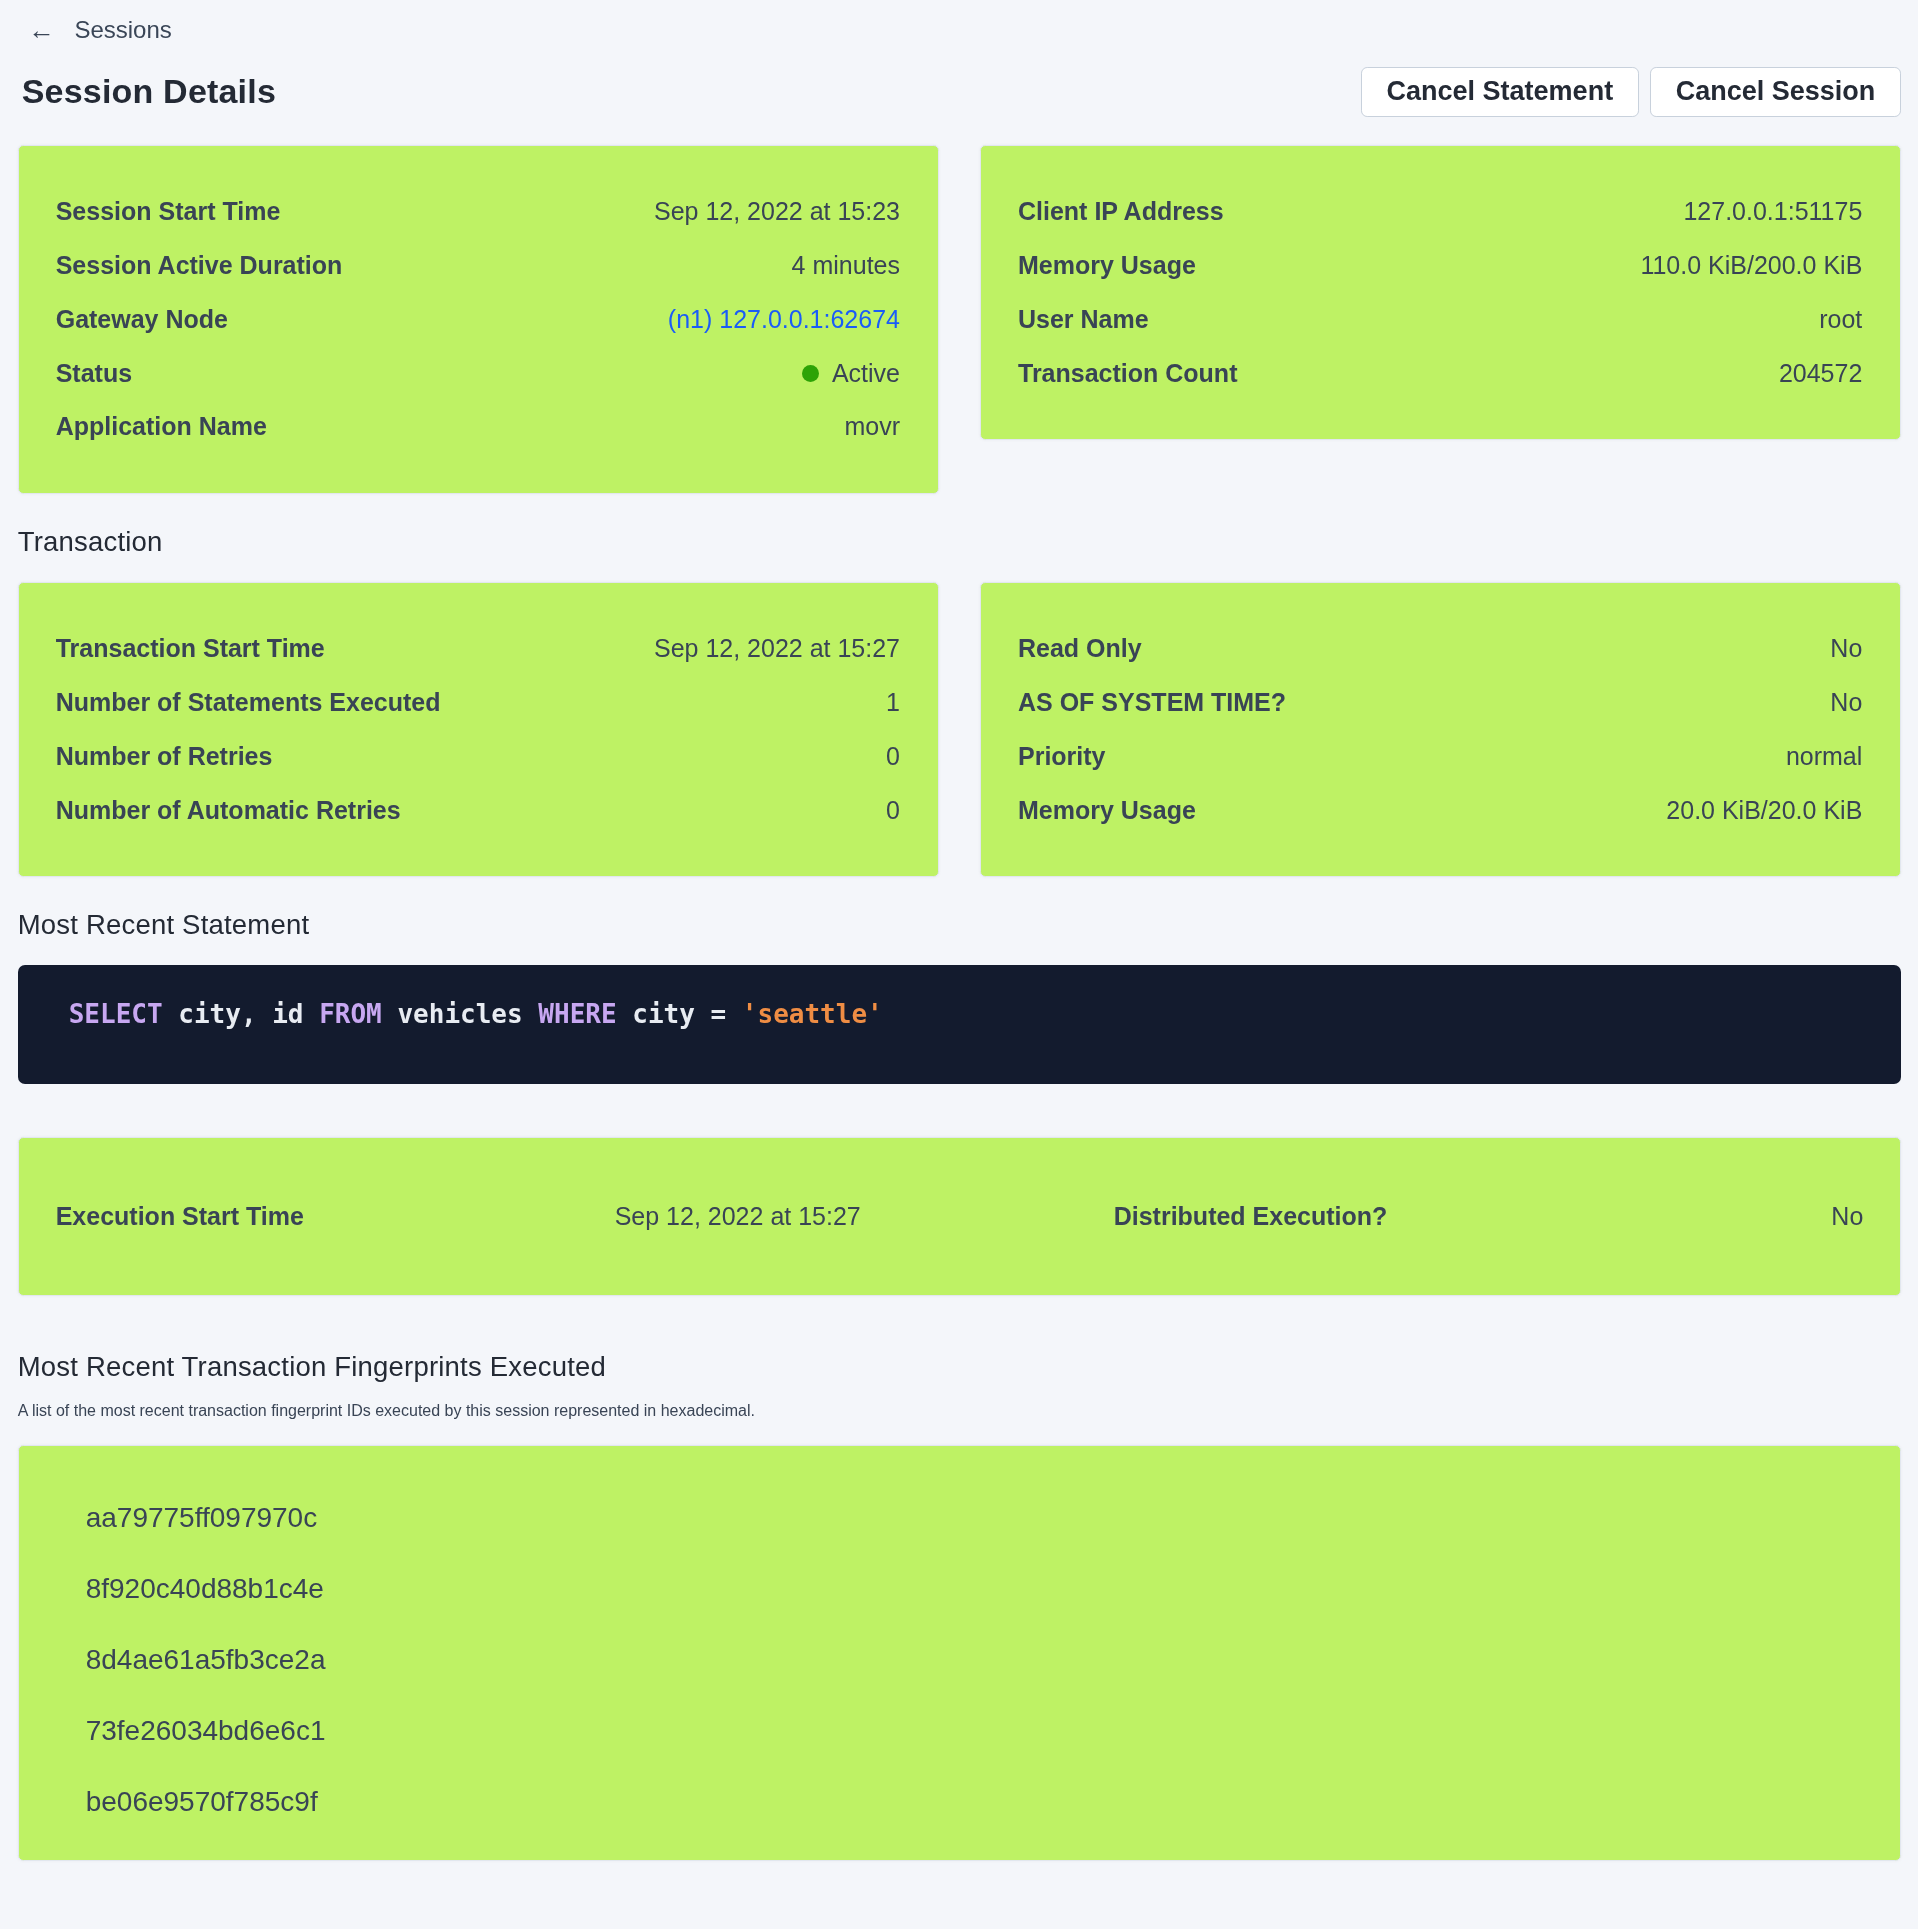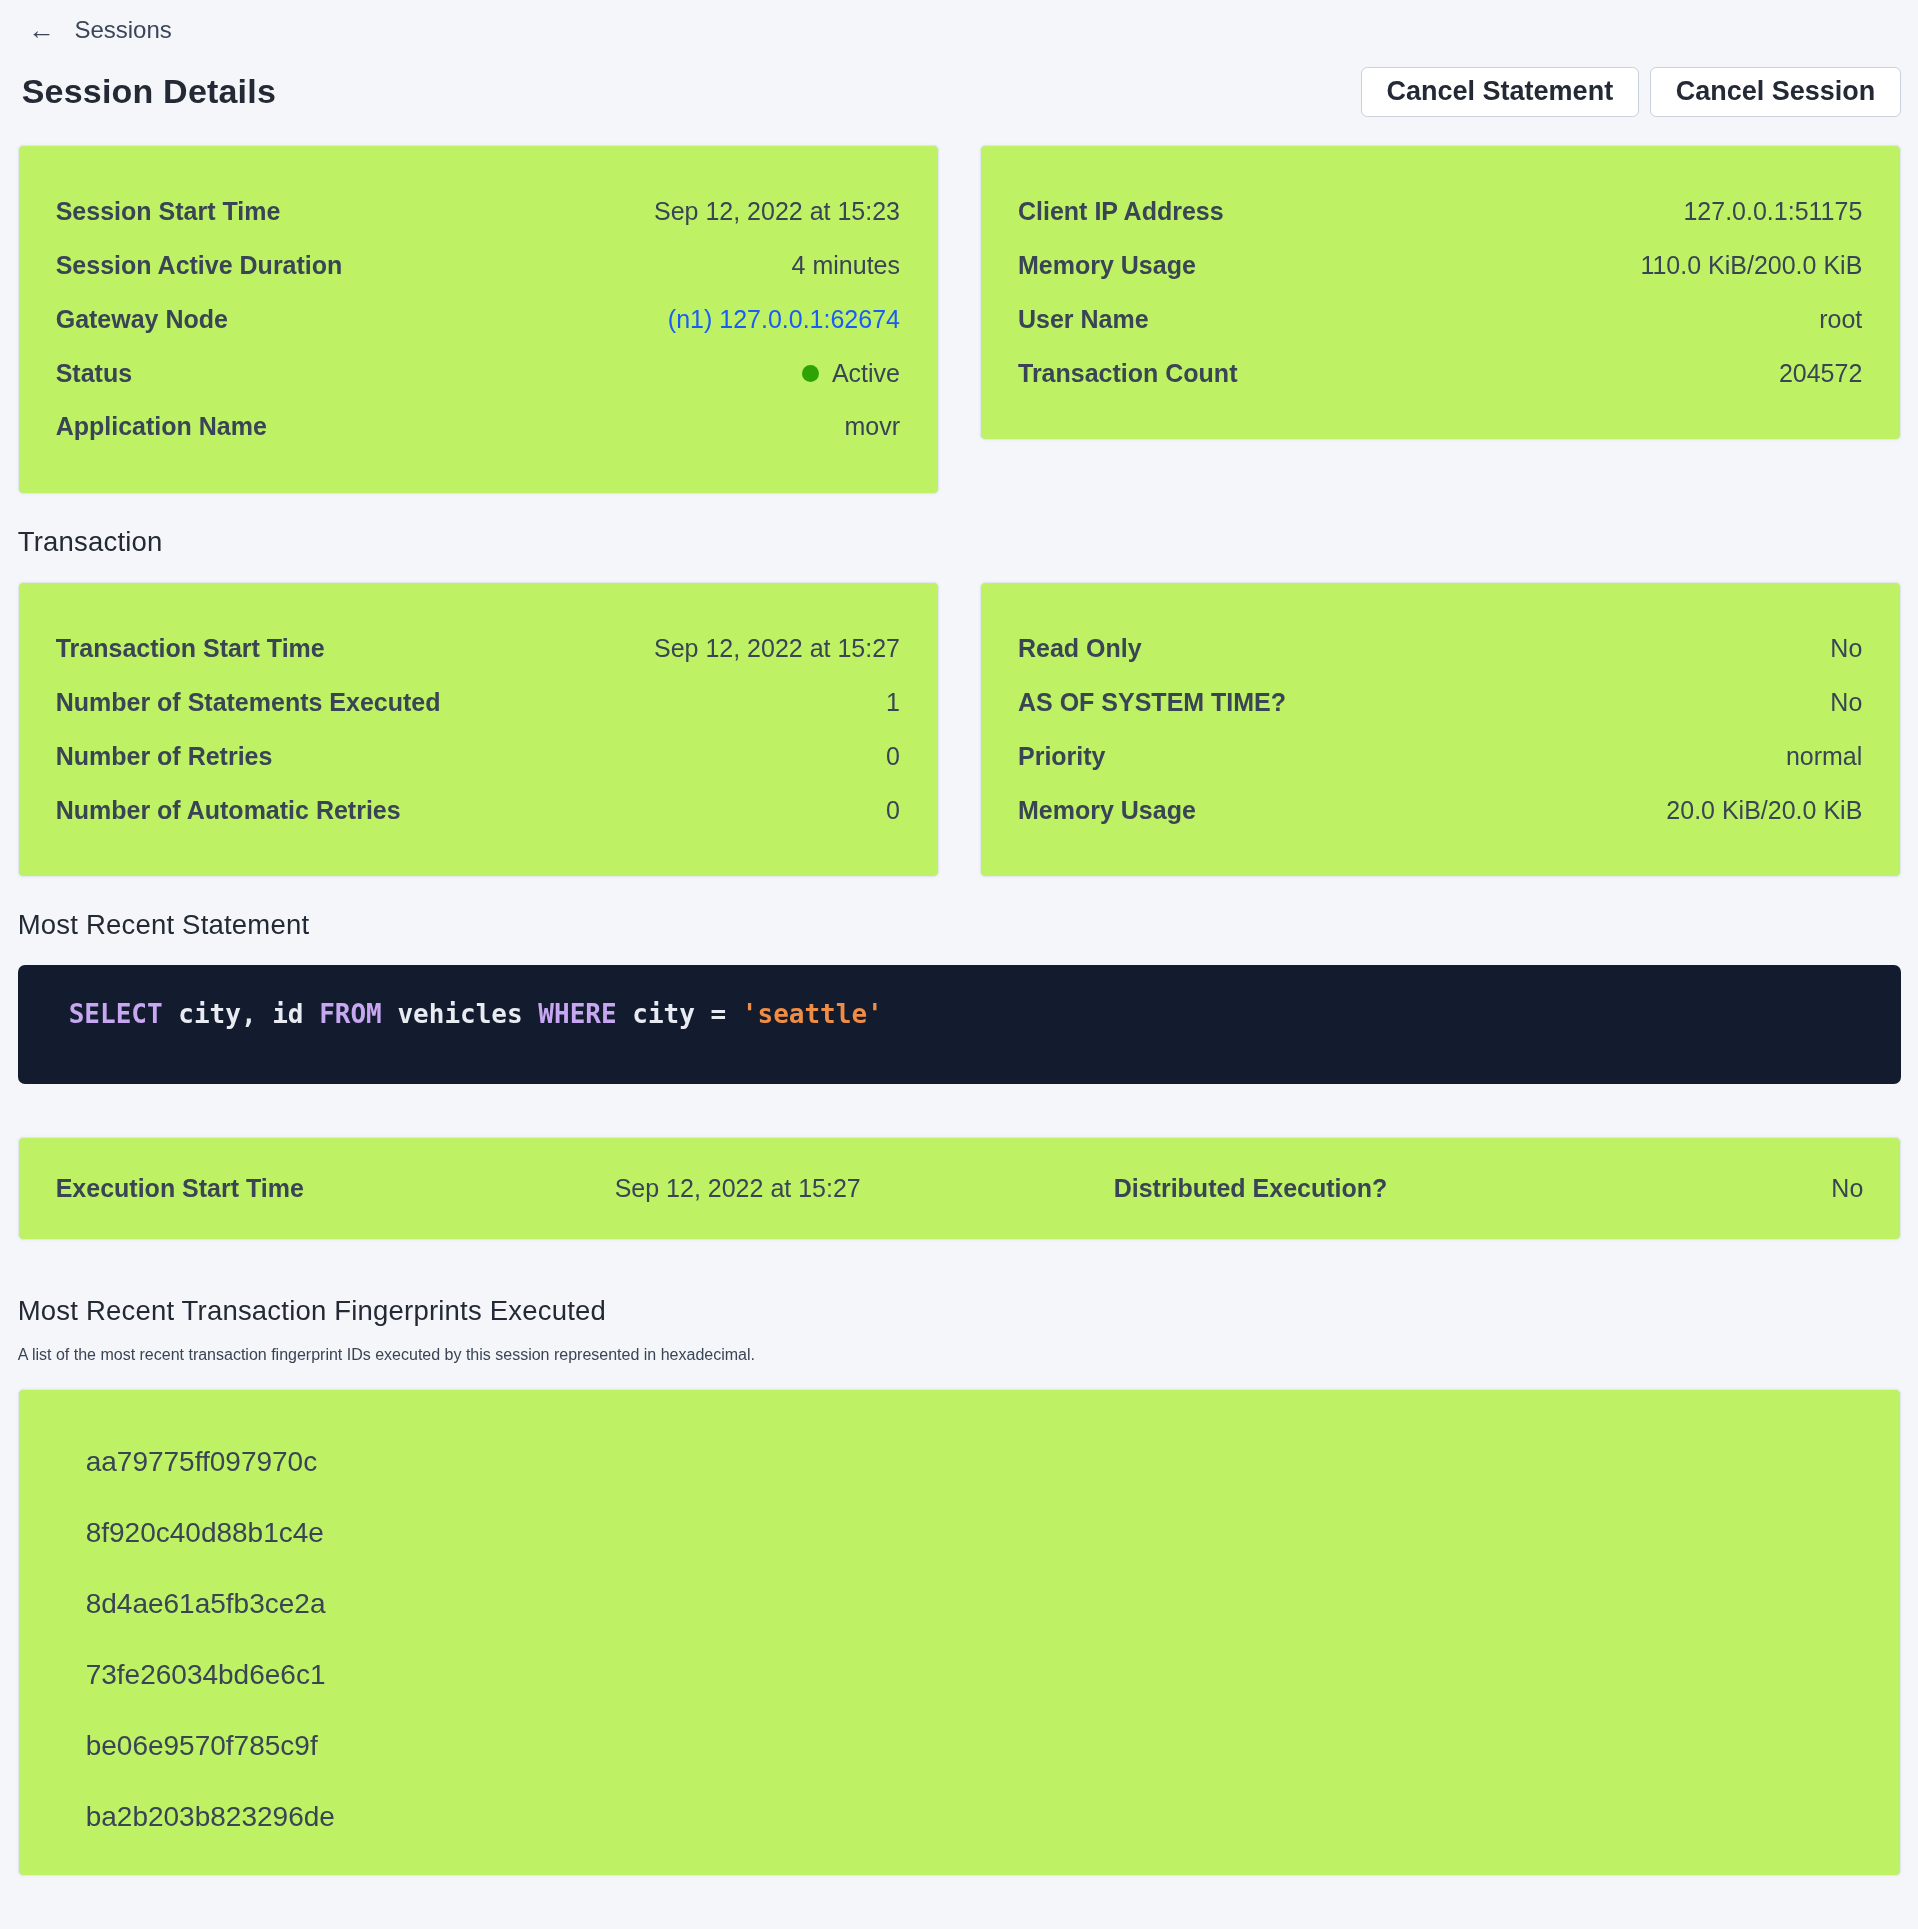--- a/index.html
+++ b/index.html
@@ -69,21 +69,21 @@
     font-family: "DejaVu Sans Mono", "Liberation Mono", monospace;
     font-weight: 700; font-size: 26px; line-height: 31px; white-space: pre;
     color: #e8ecf2;
   }
   .tok-kw { color: #c7a7f1; }
   .tok-plain { color: #e8ecf2; }
   .tok-str { color: #ef8d44; }
 
   
   .exec-card {
-    margin-top: 53px; padding: 36px 37px;
+    margin-top: 53px; padding: 64px 37px;
     display: grid; grid-template-columns: 559px 499px 1fr auto;
     align-items: center; font-size: 25px; line-height: 29px;
   }
   .exec-card .kv-label { text-align: left; }
   .exec-value-right { text-align: right; }
 
   
   .section-subtitle { font-size: 16px; color: #394455; margin: 0 0 25px 0; }
   .fp-card { padding: 36px 0 23px 0; }
   .fp-row {
@@ -215,17 +215,16 @@
 
   <h2 class="section-heading" style="margin-top:55px; margin-bottom:19.5px;">Most Recent Transaction Fingerprints Executed</h2>
   <p class="section-subtitle">A list of the most recent transaction fingerprint IDs executed by this session represented in hexadecimal.</p>
 
   <div class="card fp-card">
     <div class="fp-row">aa79775ff097970c</div>
     <div class="fp-row">8f920c40d88b1c4e</div>
     <div class="fp-row">8d4ae61a5fb3ce2a</div>
     <div class="fp-row">73fe26034bd6e6c1</div>
     <div class="fp-row">be06e9570f785c9f</div>
-    <div class="fp-row">ba2b203b823296de</div>
   </div>
 
 </div>
 
 
 </body></html>

